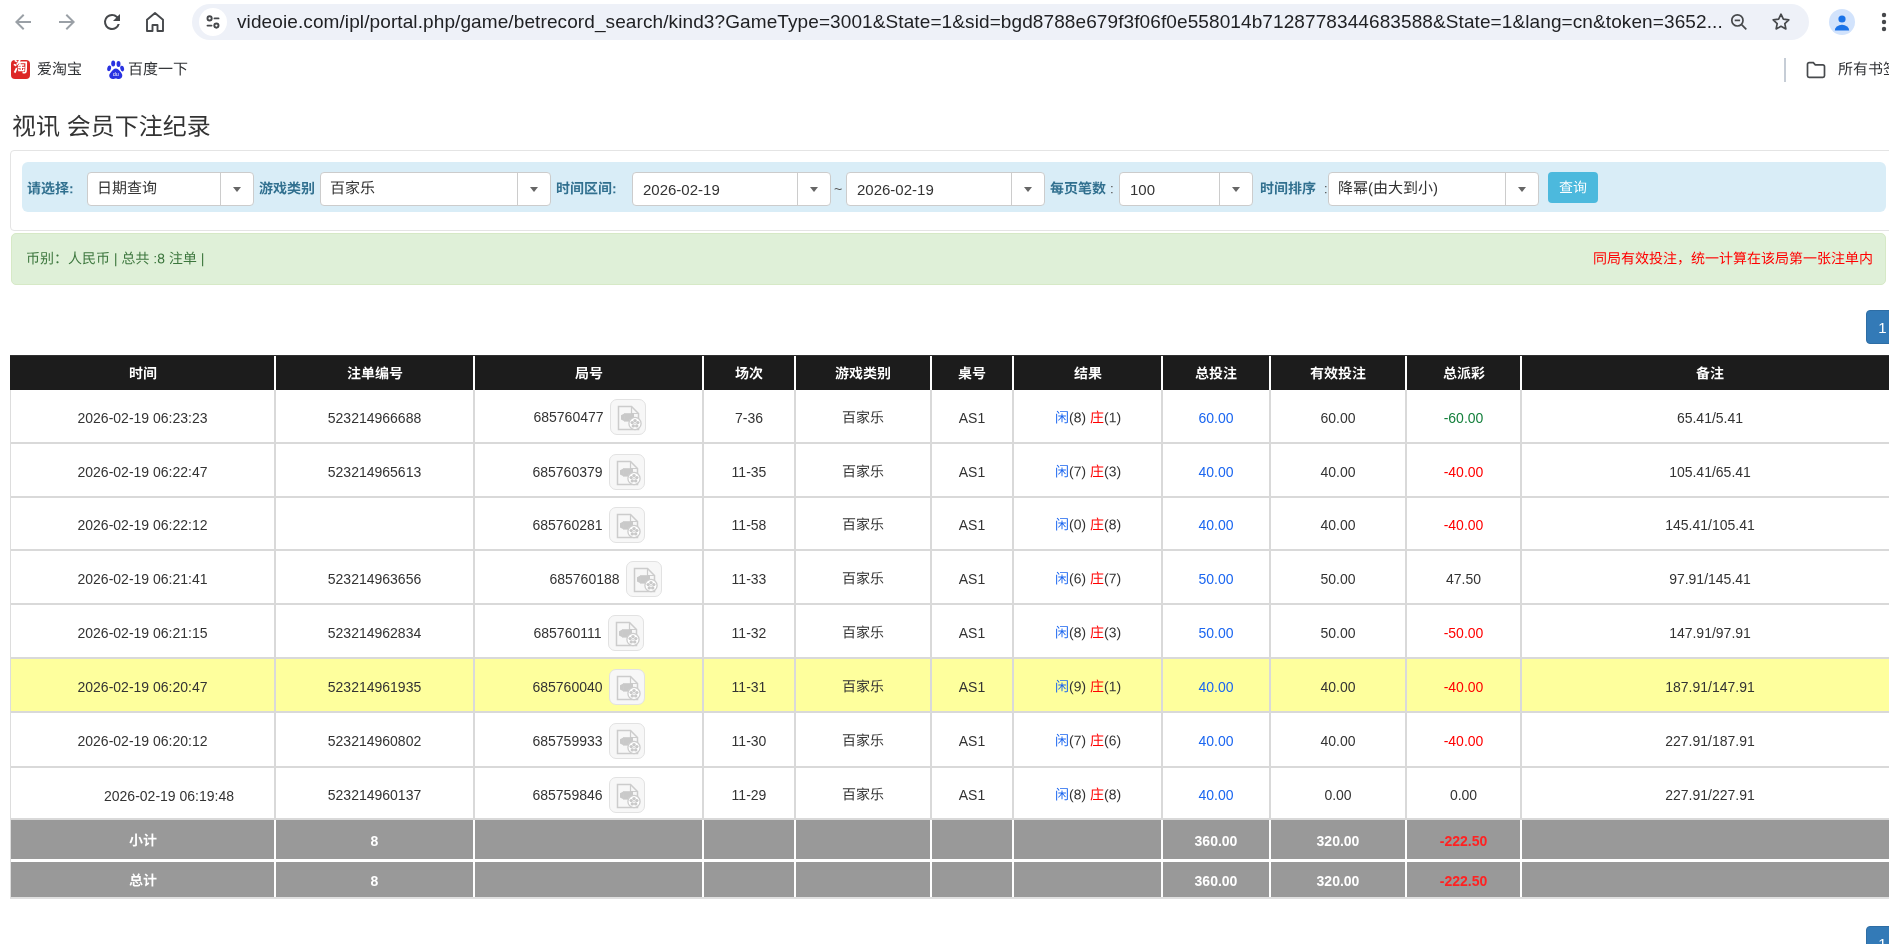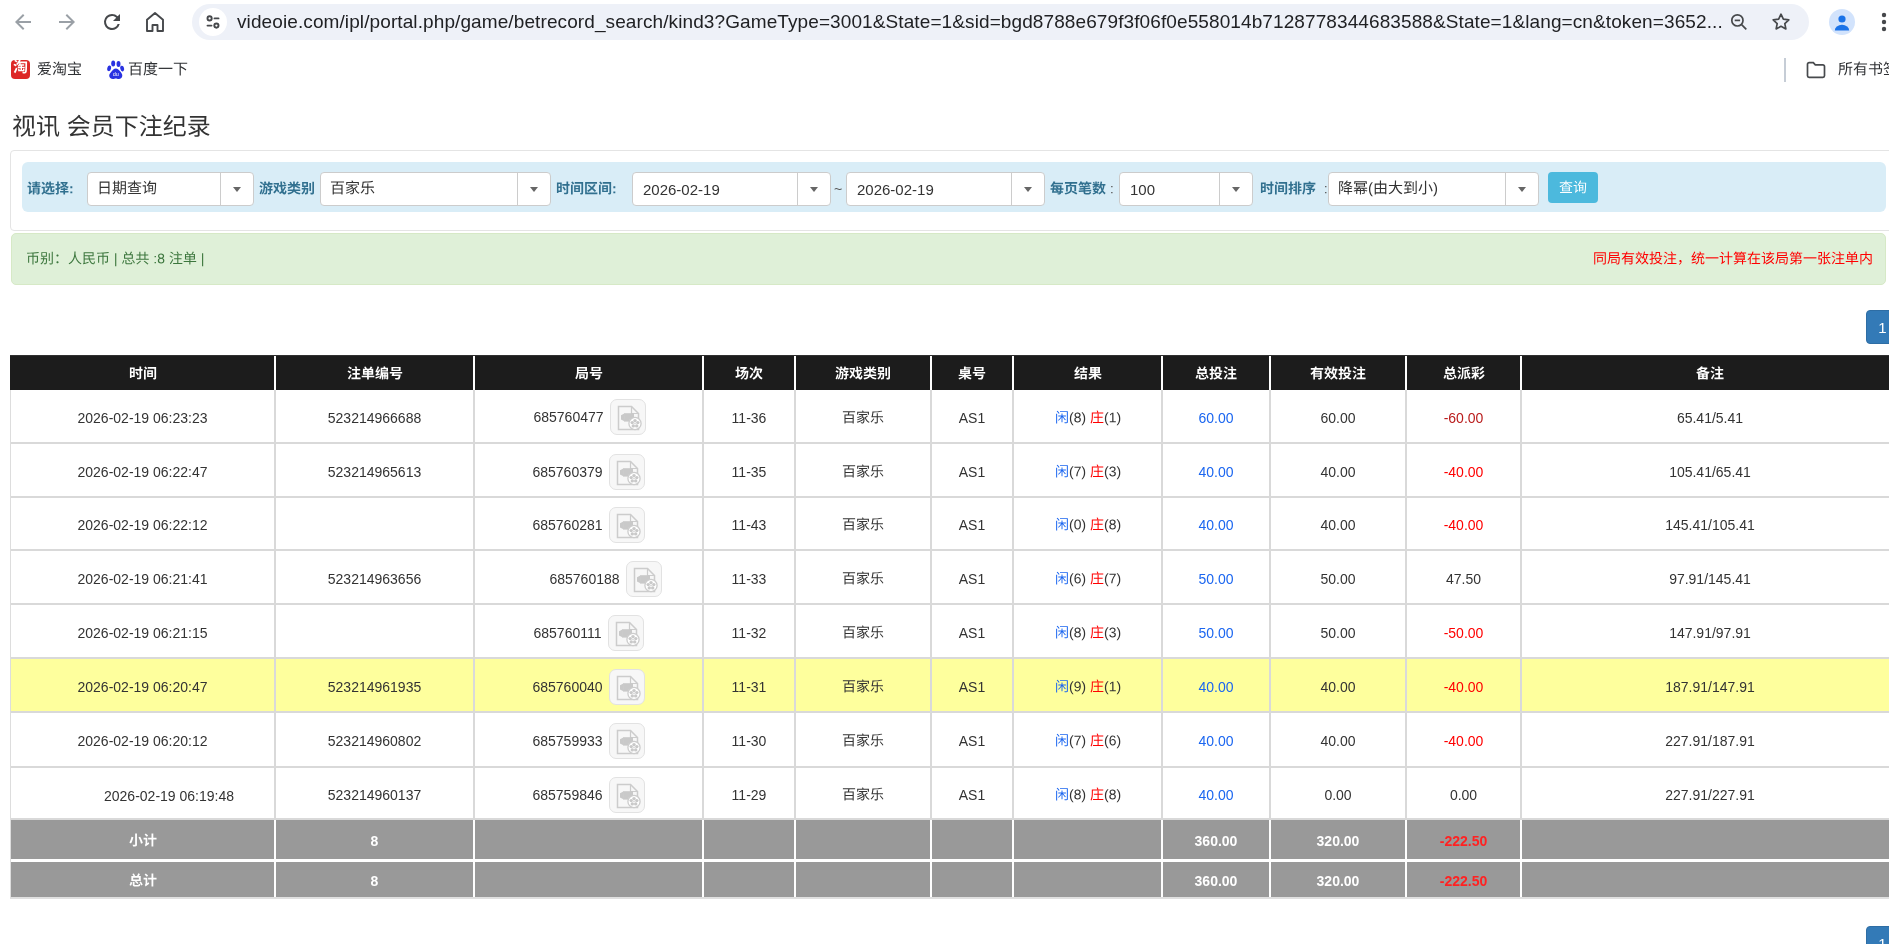--- a/index.html
+++ b/index.html
@@ -501,21 +501,21 @@
               <circle cx="24" cy="20.6" r="1.7"></circle>
               <circle cx="21.2" cy="22.6" r="1.7"></circle>
               <circle cx="22.3" cy="25.9" r="1.7"></circle>
               <circle cx="25.7" cy="25.9" r="1.7"></circle>
               <circle cx="26.8" cy="22.6" r="1.7"></circle>
               <circle cx="24" cy="23.3" r="0.8"></circle>
             </g>
 </svg>
         </span>
       </div>
-      <div class="cell" style="left:693px;width:92px;padding-top:3px;box-sizing:border-box">11-36</div>
+      <div class="cell" style="left:693px;width:92px;padding-top:3px;box-sizing:border-box">7-36</div>
       <div class="cell" style="left:785px;width:136px;padding-top:3px;box-sizing:border-box">
         <div style="line-height:0"><svg width="42" height="18" viewBox="0 0 42 18">
             <g fill="#333">
               <use href="#gr767E" transform="translate(0.0,13.3) scale(0.014000,-0.014000)"></use>
               <use href="#gr5BB6" transform="translate(14.0,13.3) scale(0.014000,-0.014000)"></use>
               <use href="#gr4E50" transform="translate(28.0,13.3) scale(0.014000,-0.014000)"></use>
             </g>
           </svg></div>
       </div>
       <div class="cell" style="left:921px;width:82px;padding-top:3px;box-sizing:border-box">AS1</div>
@@ -537,21 +537,21 @@
               <use href="#gR0031" transform="translate(53.7,13.3) scale(0.006836,-0.006836)"></use>
               <use href="#gR0029" transform="translate(61.5,13.3) scale(0.006836,-0.006836)"></use>
             </g>
           </svg></div>
       </div>
       <div class="cell" style="left:1152px;width:108px;padding-top:3px;box-sizing:border-box">
         <span style="color:#1b66f0">60.00</span>
       </div>
       <div class="cell" style="left:1260px;width:136px;padding-top:3px;box-sizing:border-box">60.00</div>
       <div class="cell" style="left:1396px;width:115px;padding-top:3px;box-sizing:border-box">
-        <span style="color:#b91c1c">-60.00</span>
+        <span style="color:#15803d">-60.00</span>
       </div>
       <div class="cell" style="left:1511px;width:378px;padding-top:3px;box-sizing:border-box">65.41/5.41</div>
       <div style="position:absolute;left:264px;top:0;bottom:0;width:2px;background:#d9d9d9"></div>
       <div style="position:absolute;left:463px;top:0;bottom:0;width:2px;background:#d9d9d9"></div>
       <div style="position:absolute;left:692px;top:0;bottom:0;width:2px;background:#d9d9d9"></div>
       <div style="position:absolute;left:784px;top:0;bottom:0;width:2px;background:#d9d9d9"></div>
       <div style="position:absolute;left:920px;top:0;bottom:0;width:2px;background:#d9d9d9"></div>
       <div style="position:absolute;left:1002px;top:0;bottom:0;width:2px;background:#d9d9d9"></div>
       <div style="position:absolute;left:1151px;top:0;bottom:0;width:2px;background:#d9d9d9"></div>
       <div style="position:absolute;left:1259px;top:0;bottom:0;width:2px;background:#d9d9d9"></div>
@@ -650,21 +650,21 @@
               <circle cx="24" cy="20.6" r="1.7"></circle>
               <circle cx="21.2" cy="22.6" r="1.7"></circle>
               <circle cx="22.3" cy="25.9" r="1.7"></circle>
               <circle cx="25.7" cy="25.9" r="1.7"></circle>
               <circle cx="26.8" cy="22.6" r="1.7"></circle>
               <circle cx="24" cy="23.3" r="0.8"></circle>
             </g>
 </svg>
         </span>
       </div>
-      <div class="cell" style="left:693px;width:92px;padding-top:3px;box-sizing:border-box">11-43</div>
+      <div class="cell" style="left:693px;width:92px;padding-top:3px;box-sizing:border-box">11-58</div>
       <div class="cell" style="left:785px;width:136px;padding-top:3px;box-sizing:border-box">
         <div style="line-height:0"><svg width="42" height="18" viewBox="0 0 42 18">
             <g fill="#333">
               <use href="#gr767E" transform="translate(0.0,13.3) scale(0.014000,-0.014000)"></use>
               <use href="#gr5BB6" transform="translate(14.0,13.3) scale(0.014000,-0.014000)"></use>
               <use href="#gr4E50" transform="translate(28.0,13.3) scale(0.014000,-0.014000)"></use>
             </g>
           </svg></div>
       </div>
       <div class="cell" style="left:921px;width:82px;padding-top:3px;box-sizing:border-box">AS1</div>
@@ -777,20 +777,21 @@
       <div style="position:absolute;left:784px;top:0;bottom:0;width:2px;background:#d9d9d9"></div>
       <div style="position:absolute;left:920px;top:0;bottom:0;width:2px;background:#d9d9d9"></div>
       <div style="position:absolute;left:1002px;top:0;bottom:0;width:2px;background:#d9d9d9"></div>
       <div style="position:absolute;left:1151px;top:0;bottom:0;width:2px;background:#d9d9d9"></div>
       <div style="position:absolute;left:1259px;top:0;bottom:0;width:2px;background:#d9d9d9"></div>
       <div style="position:absolute;left:1395px;top:0;bottom:0;width:2px;background:#d9d9d9"></div>
       <div style="position:absolute;left:1510px;top:0;bottom:0;width:2px;background:#d9d9d9"></div>
     </div>
     <div style="position:relative;height:54px;background:#fff;box-sizing:border-box;border-bottom:2px solid #d9d9d9;font-size:14px;color:#333">
       <div class="cell" style="left:0px;width:265px;padding-top:3px;box-sizing:border-box">2026-02-19 06:21:15</div>
+      <div class="cell" style="left:265px;width:199px;padding-top:3px;box-sizing:border-box">523214962834</div>
       <div class="cell" style="left:464px;width:229px;padding-top:3px;box-sizing:border-box">
         <span>685760111</span>
         <span style="display:inline-block;width:36px;height:36px;background:#f7f7f7;border:1px solid #e2e2e2;border-radius:7px;box-sizing:border-box;margin-left:6px;position:relative">
 <svg width="34" height="34" viewBox="0 0 34 34" style="position:absolute;left:0;top:0">
 <g stroke="#ccc" fill="none" stroke-width="1.5">
 <path d="M7.5 6.5 H20.5 L27.5 13.5 V29.5 H7.5 Z"></path>
 <path d="M20.5 6.5 V13.5 H27.5" stroke-width="1.2"></path>
 </g>
 <path d="M10 15.2 L13.8 13.2 V21.6 L10 19.6 Z" fill="#c9c9c9"></path>
 <rect x="13.2" y="13.2" width="9.8" height="8.4" fill="#c9c9c9"></rect>

